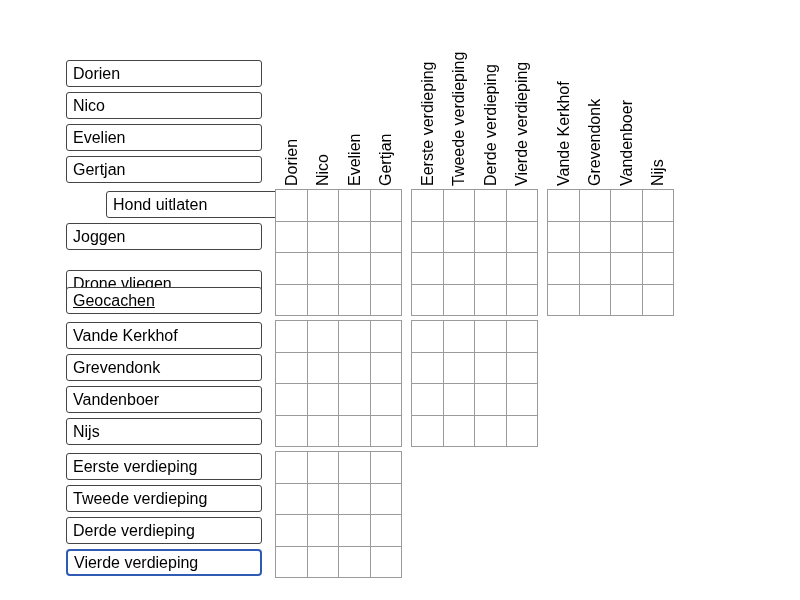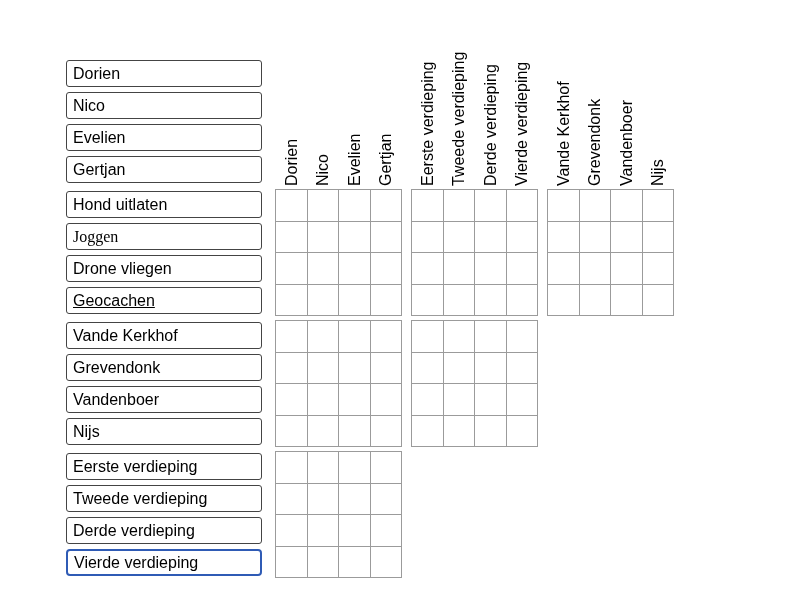--- a/index.html
+++ b/index.html
@@ -39,23 +39,23 @@
 </head>
 <body>
 
 <div>
 
   <input class="lbox" style="top: 60px;" value="Dorien">
   <input class="lbox" style="top: 92px;" value="Nico">
   <input class="lbox" style="top: 124px;" value="Evelien">
   <input class="lbox" style="top: 156px;" value="Gertjan">
 
-  <input class="lbox" style="top: 191px;" value="Hond uitlaten">
-  <input class="lbox" style="top: 223px; font-family: Liberation Serif, serif;" value="Joggen">
-  <input class="lbox" style="top: 255px;" value="Drone vliegen">
+  <input class="lbox" style="top: 191px; margin-left: 40px;" value="Hond uitlaten">
+  <input class="lbox" style="top: 223px;" value="Joggen">
+  <input class="lbox" style="top: 270px;" value="Drone vliegen">
   <input class="lbox" style="top: 287px; text-decoration: underline;" value="Geocachen">
 
   <input class="lbox" style="top: 322px;" value="Vande Kerkhof">
   <input class="lbox" style="top: 354px;" value="Grevendonk">
   <input class="lbox" style="top: 386px;" value="Vandenboer">
   <input class="lbox" style="top: 418px;" value="Nijs">
 
   <input class="lbox" style="top: 453px;" value="Eerste verdieping">
   <input class="lbox" style="top: 485px;" value="Tweede verdieping">
   <input class="lbox" style="top: 517px;" value="Derde verdieping">

